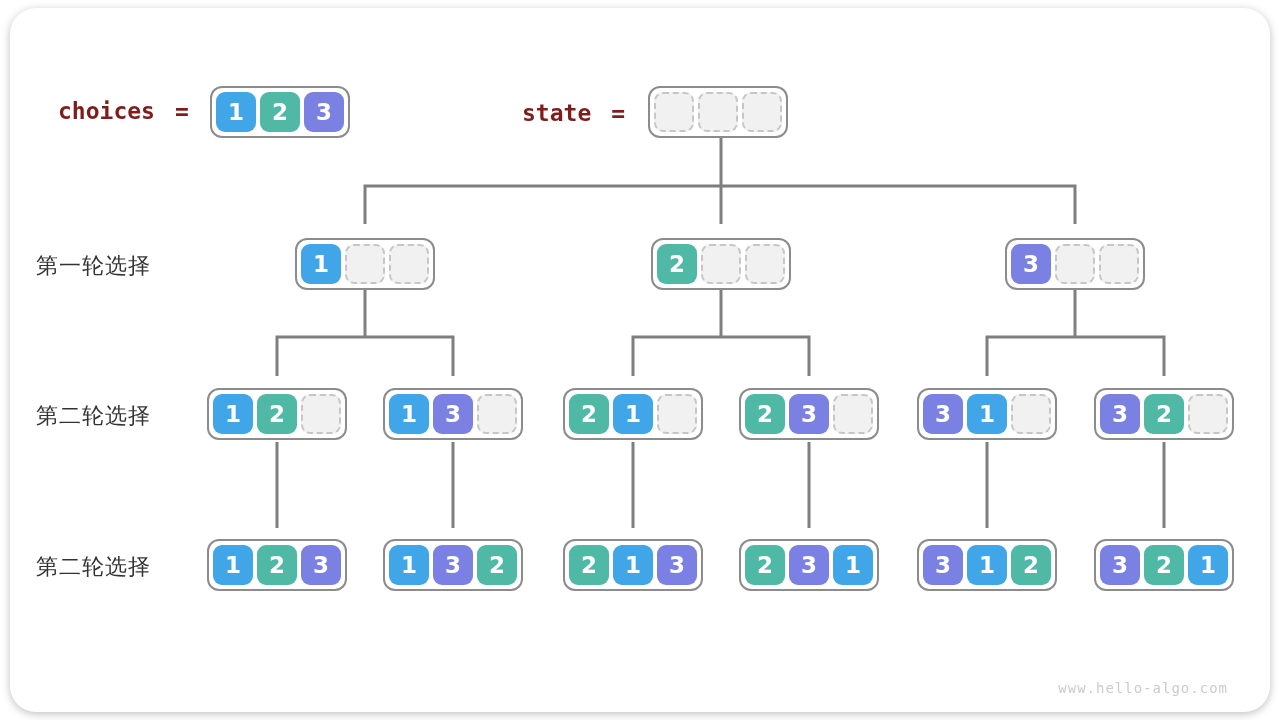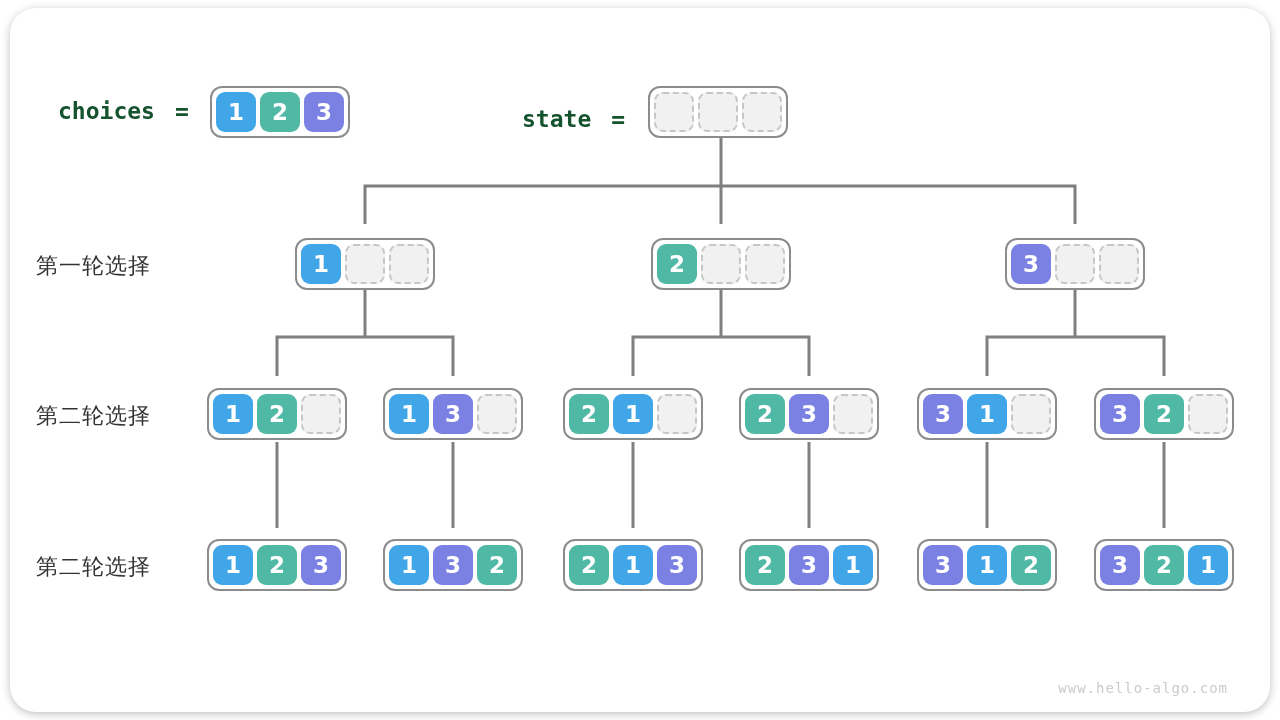--- a/index.html
+++ b/index.html
@@ -30,21 +30,21 @@
   }
   .arrows path { fill: none; stroke-width: 3; }
 
   .label-mono {
     position: absolute;
     display: flex;
     gap: 20px;
     font-family: "DejaVu Sans Mono", monospace;
     font-weight: bold;
     font-size: 23px;
-    color: #14532d;
+    color: #7f1d1d;
     white-space: nowrap;
   }
 
   .row-label {
     position: absolute;
     left: 36px;
     font-size: 22px;
     color: #333333;
     letter-spacing: 1px;
     white-space: nowrap;
@@ -126,21 +126,21 @@
   <div class="label-mono" style="left:58px; top:98px;">
     <span>choices</span>
     <span>=</span>
   </div>
   <div class="array-box" id="choices-box" style="left:210px; top:86px;">
       <div class="cell" style="background: rgb(65, 166, 232);">1</div>
       <div class="cell" style="background: rgb(79, 185, 165);">2</div>
       <div class="cell" style="background: rgb(122, 129, 226);">3</div>
     </div>
 
-  <div class="label-mono" style="left:522px; top:106px;">
+  <div class="label-mono" style="left:522px; top:100px;">
     <span>state</span>
     <span>=</span>
   </div>
   <div class="array-box" id="state-box" style="left:648px; top:86px;">
       <div class="cell empty"></div>
       <div class="cell empty"></div>
       <div class="cell empty"></div>
     </div>
 
   <div class="row-label" style="top:251px;">第一轮选择</div>

